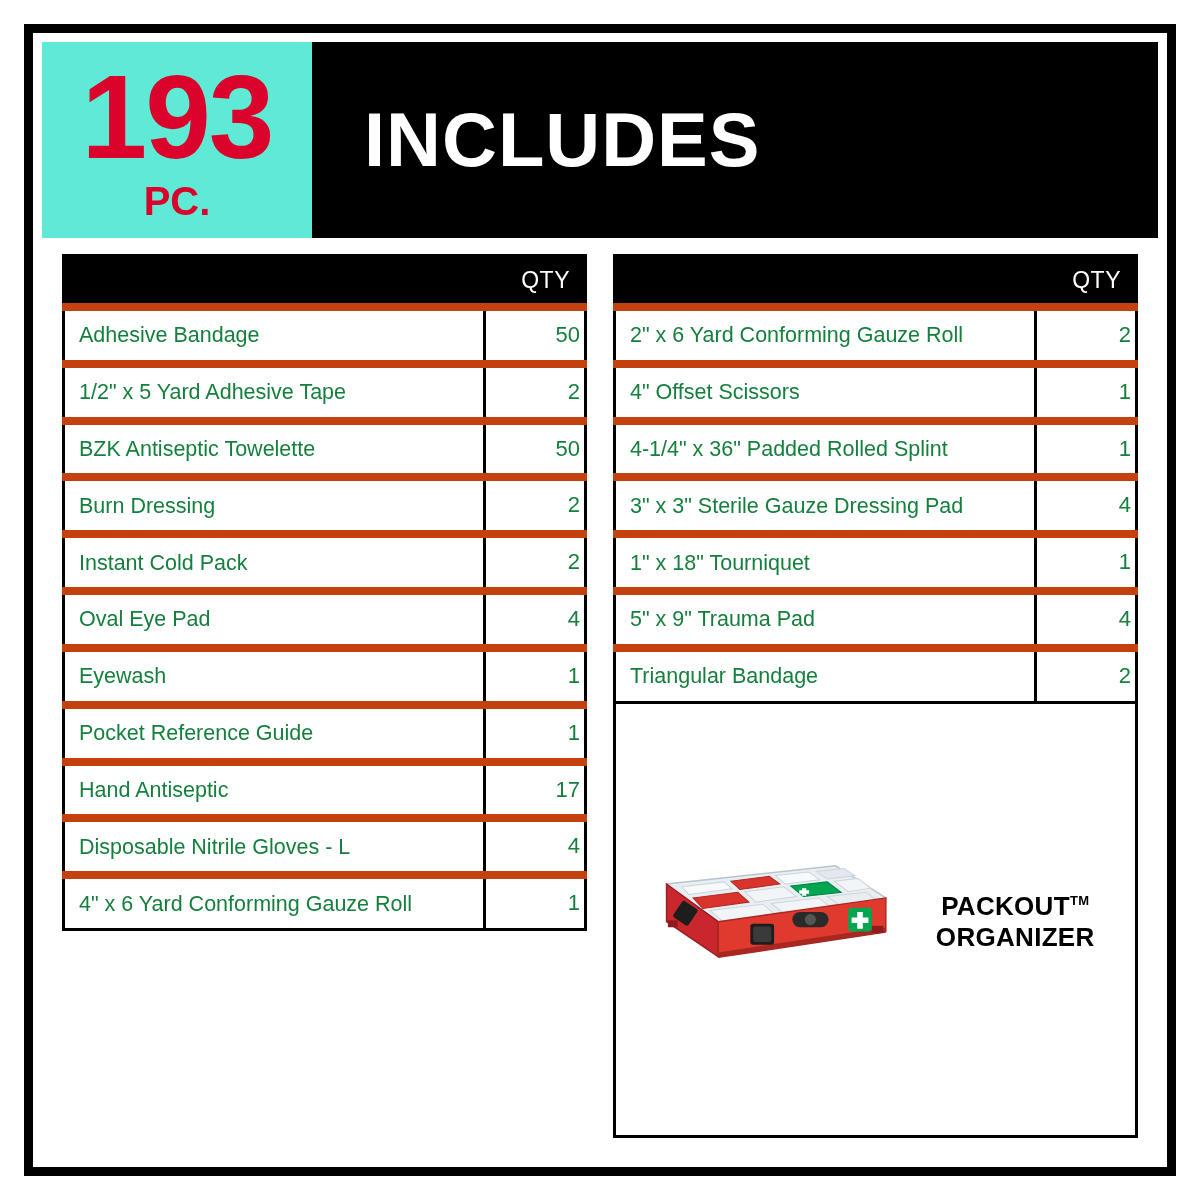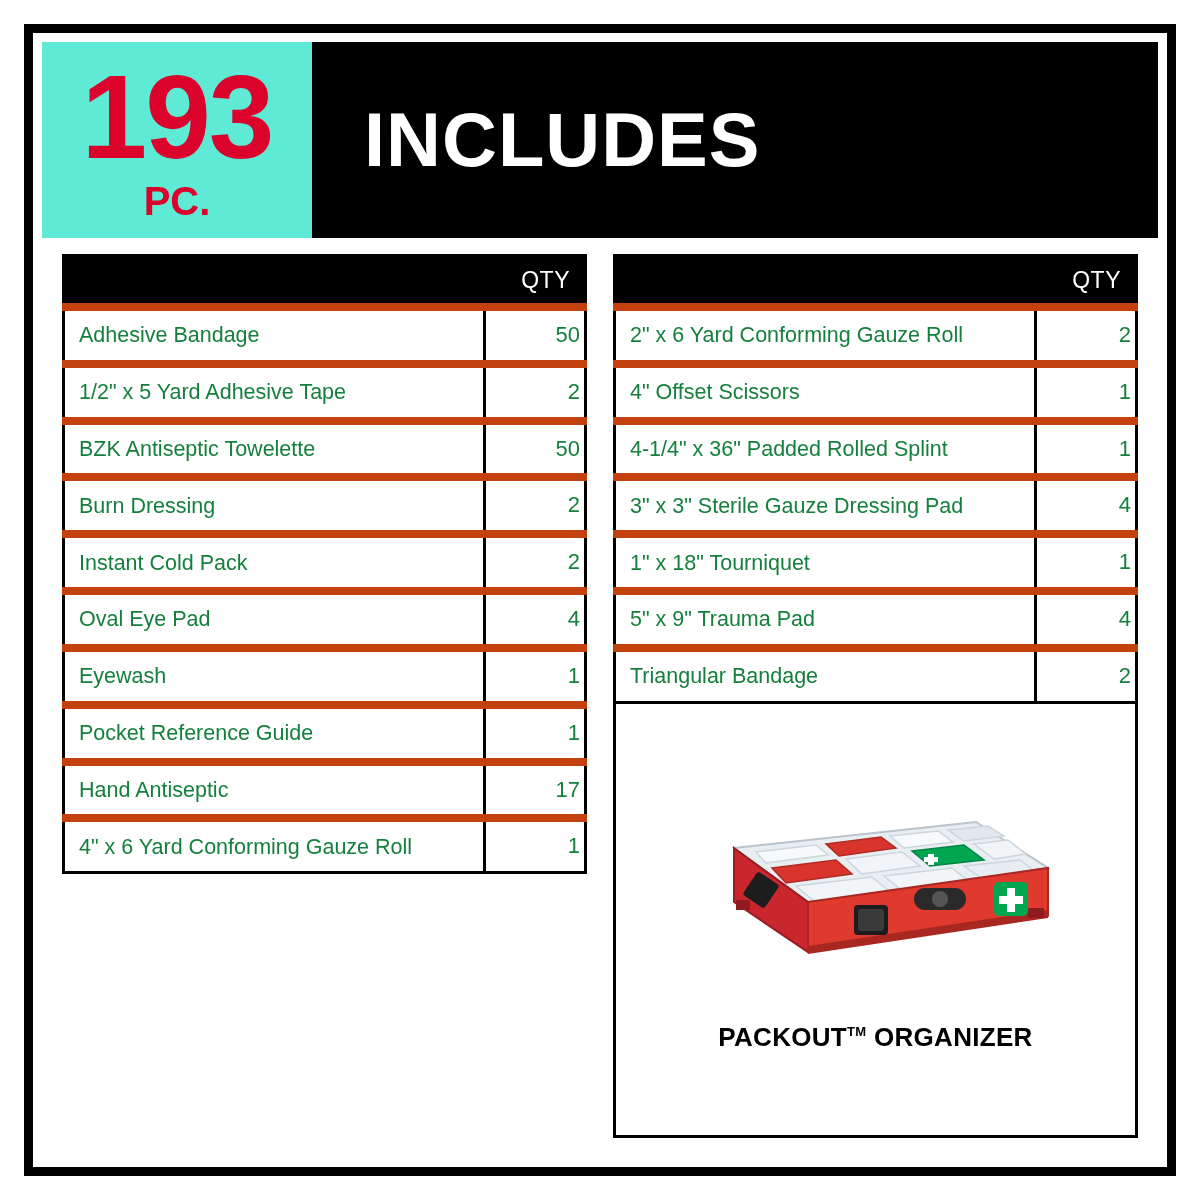--- a/index.html
+++ b/index.html
@@ -147,21 +147,21 @@
     display: flex;
     flex-direction: column;
     height: 100%;
   }
 
   .product-box {
     border: 3px solid #000000;
     border-top: 0;
     flex: 1;
     display: flex;
-    flex-direction: column;
+    flex-direction: row;
     align-items: center;
     justify-content: center;
     padding: 14px 10px 24px 10px;
     box-sizing: border-box;
   }
   .product-caption {
     font-size: 26px;
     font-weight: bold;
     color: #000000;
     letter-spacing: 0.3px;
@@ -234,20 +234,24 @@
               <td>Eyewash</td>
               <td class="qty">1</td>
             </tr>
             <tr>
               <td>Pocket Reference Guide</td>
               <td class="qty">1</td>
             </tr>
             <tr>
               <td>Hand Antiseptic</td>
               <td class="qty">17</td>
+            </tr>
+            <tr>
+              <td>Disposable Nitrile Gloves - L</td>
+              <td class="qty">4</td>
             </tr>
             <tr>
               <td>4" x 6 Yard Conforming Gauze Roll</td>
               <td class="qty">1</td>
             </tr>
           </tbody>
         </table>
       </div>
 
       <div class="col">

